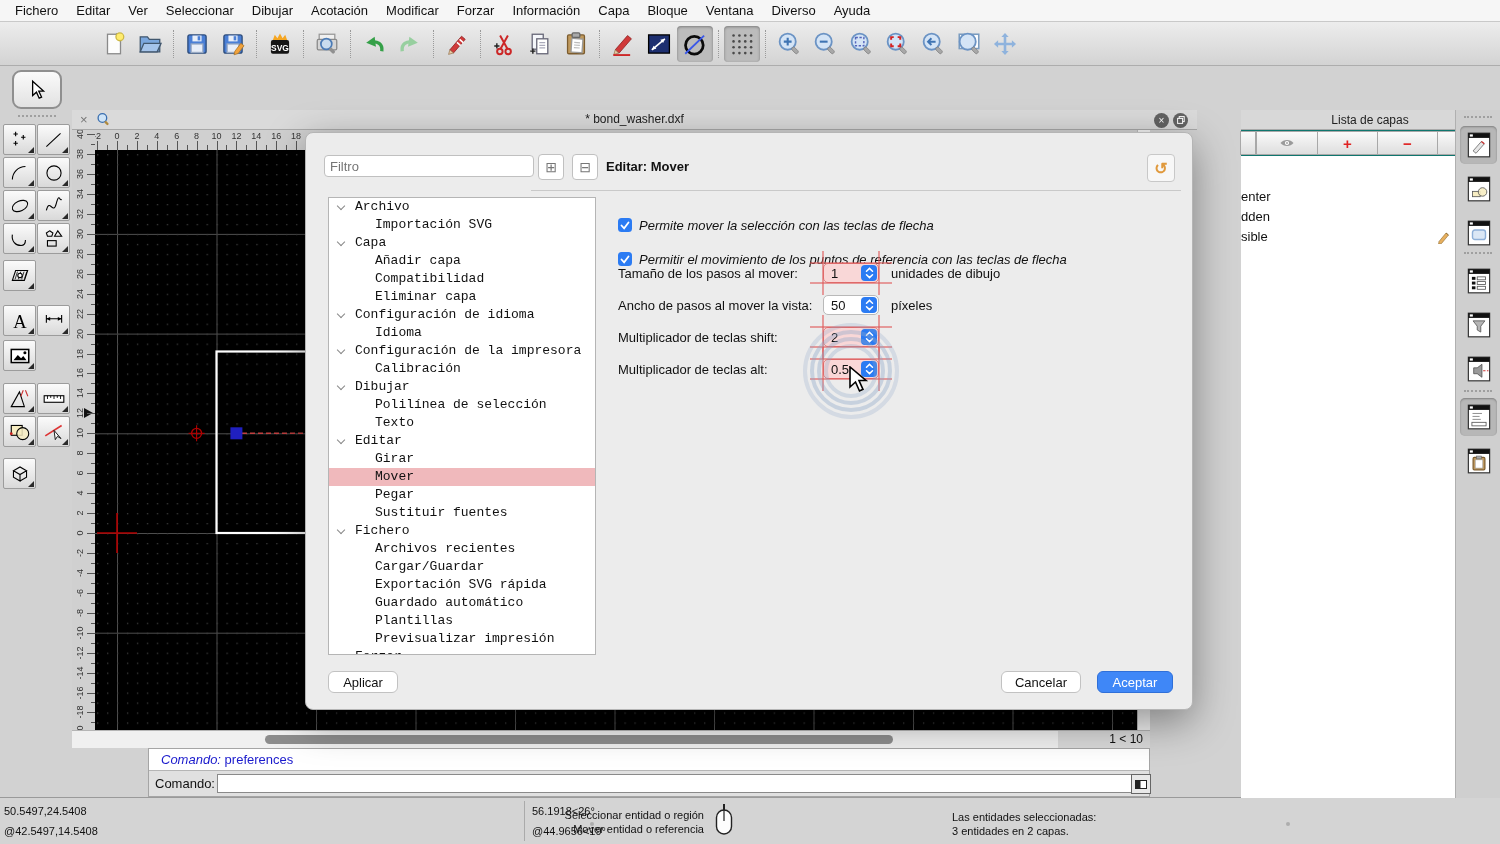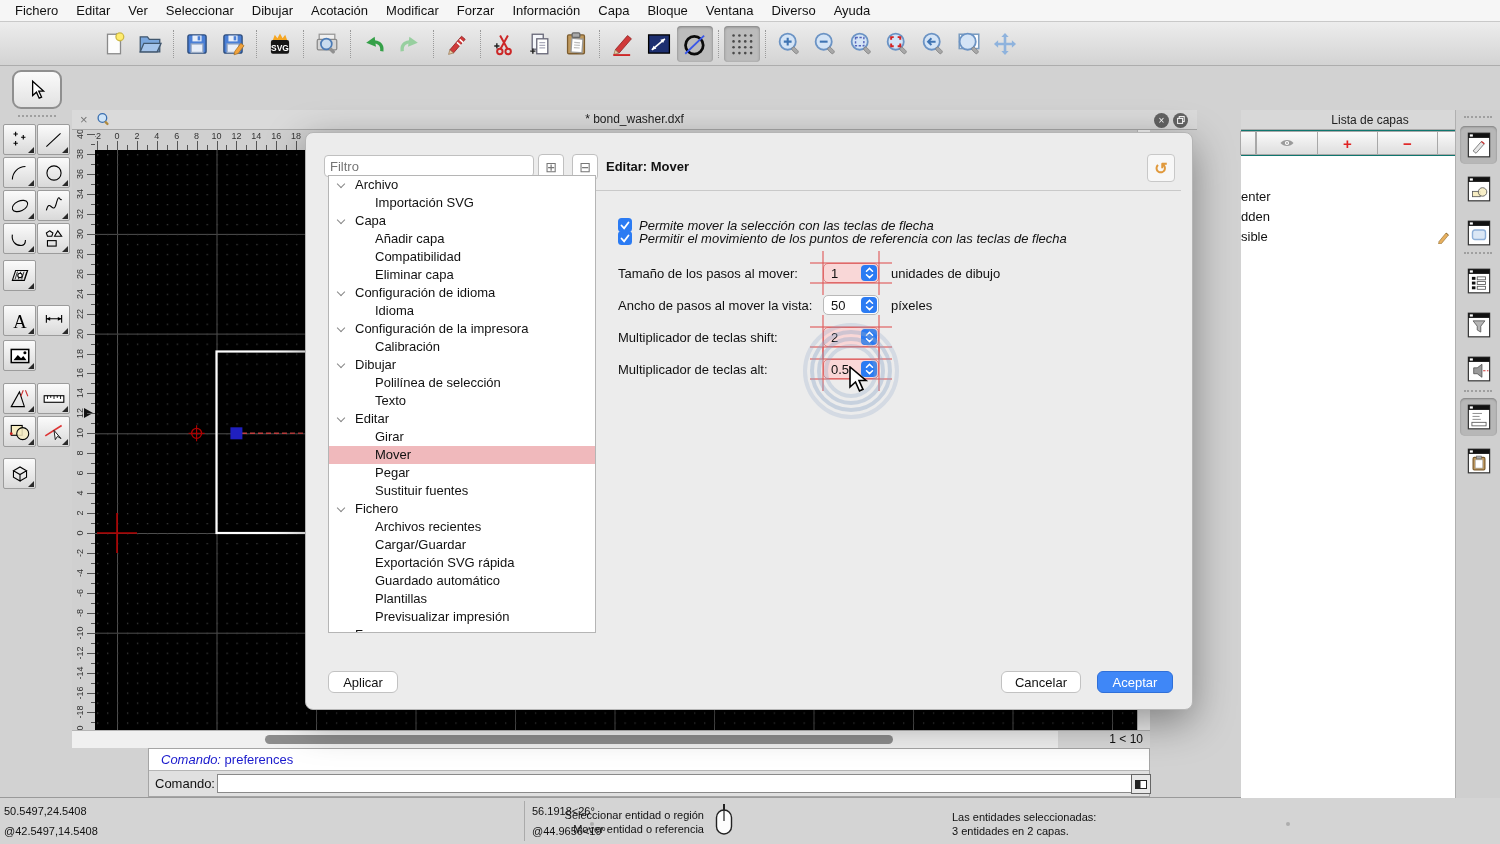--- a/index.html
+++ b/index.html
@@ -78,22 +78,22 @@
   #dialog{left:305px;top:132px;width:888px;height:578px;background:#ececec;border:1px solid #b5b5b5;border-radius:8px;
           box-shadow:0 12px 40px rgba(0,0,0,.4);box-sizing:border-box;z-index:10;}
   #dlg-filter{position:absolute;left:18px;top:22px;width:198px;height:20px;border:1px solid #c0c0c0;border-radius:4px;
               background:#fff;font-size:13px;padding:0 5px;font-family:"Liberation Sans",sans-serif;}
   .dlg-sq{position:absolute;top:21px;width:24px;height:24px;border:1px solid #c0c0c0;border-radius:4px;background:#fff;
           display:flex;align-items:center;justify-content:center;color:#777;font-size:14px;}
   #dlg-title{position:absolute;left:300px;top:26px;font-size:13px;font-weight:bold;color:#111;}
   #dlg-reset{position:absolute;left:841px;top:21px;width:26px;height:26px;border:1px solid #c8c8c8;border-radius:4px;
              background:#f7f7f7;color:#e0993c;font-size:16px;font-weight:bold;display:flex;align-items:center;justify-content:center;}
   #dlg-sep{position:absolute;left:225px;top:57px;width:650px;border-top:1px solid #c9c9c9;}
-  #dlg-tree{position:absolute;left:22px;top:42px;width:268px;height:458px;background:#fff;border:1px solid #b5b5b5;
-            box-sizing:border-box;overflow:hidden;}
+  #dlg-tree{position:absolute;left:22px;top:64px;width:268px;height:458px;background:#fff;border:1px solid #b5b5b5;
+            box-sizing:border-box;overflow:hidden;font-family:Liberation Mono, monospace;}
   .trow{position:relative;height:18px;line-height:18px;font-size:13px;white-space:nowrap;}
   .trow.seld{background:#f0b9bc;}
   .trow .chev{position:absolute;left:9px;top:5px;width:5px;height:5px;border-right:1.5px solid #888;border-bottom:1.5px solid #888;transform:rotate(45deg);}
   .trow.par .lbl{margin-left:26px;}  .trow.chi .lbl{margin-left:46px;}
   .cbrow{position:absolute;left:312px;height:16px;display:flex;align-items:center;}
   .cbox{width:14px;height:14px;border-radius:3.5px;background:#2b7bf3;display:flex;align-items:center;justify-content:center;flex:none;}
   .cbrow .lbl{font-size:13px;margin-left:7px;white-space:nowrap;font-style:italic;}
   .frow-label{position:absolute;left:312px;font-size:13px;white-space:nowrap;}
   .frow-suffix{position:absolute;left:585px;font-size:13px;white-space:nowrap;}
   .spin{position:absolute;left:517px;width:56px;height:20px;border:1px solid #b9b9b9;border-radius:5px;background:#fff;box-sizing:border-box;}
@@ -864,21 +864,21 @@
       </div>
     <div id="dlg-content">
         <div class="cbrow" style="top: 84px;">
           <span class="cbox">
             <svg width="10" height="9" viewBox="0 0 10 9">
               <path d="M1.5 4.5l2.6 2.8L8.5 1.5" fill="none" stroke="#fff" stroke-width="1.8" stroke-linecap="round"></path>
             </svg>
           </span>
           <span class="lbl">Permite mover la selección con las teclas de flecha</span>
         </div>
-        <div class="cbrow" style="top: 97px;">
+        <div class="cbrow" style="top: 118px;">
           <span class="cbox">
             <svg width="10" height="9" viewBox="0 0 10 9">
               <path d="M1.5 4.5l2.6 2.8L8.5 1.5" fill="none" stroke="#fff" stroke-width="1.8" stroke-linecap="round"></path>
             </svg>
           </span>
           <span class="lbl">Permitir el movimiento de los puntos de referencia con las teclas de flecha</span>
         </div>
         <div class="frow-label" style="top: 133px;">Tamaño de los pasos al mover:</div>
         <div class="spin hl" style="top: 130px;">
           <span class="val">1</span>

